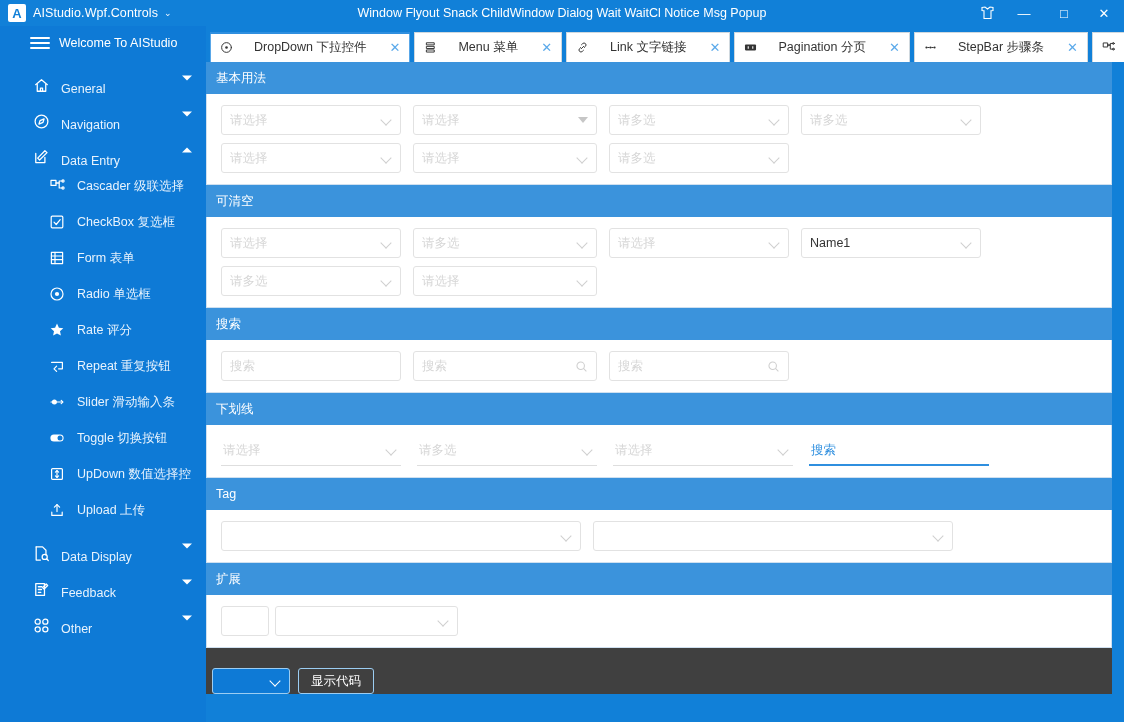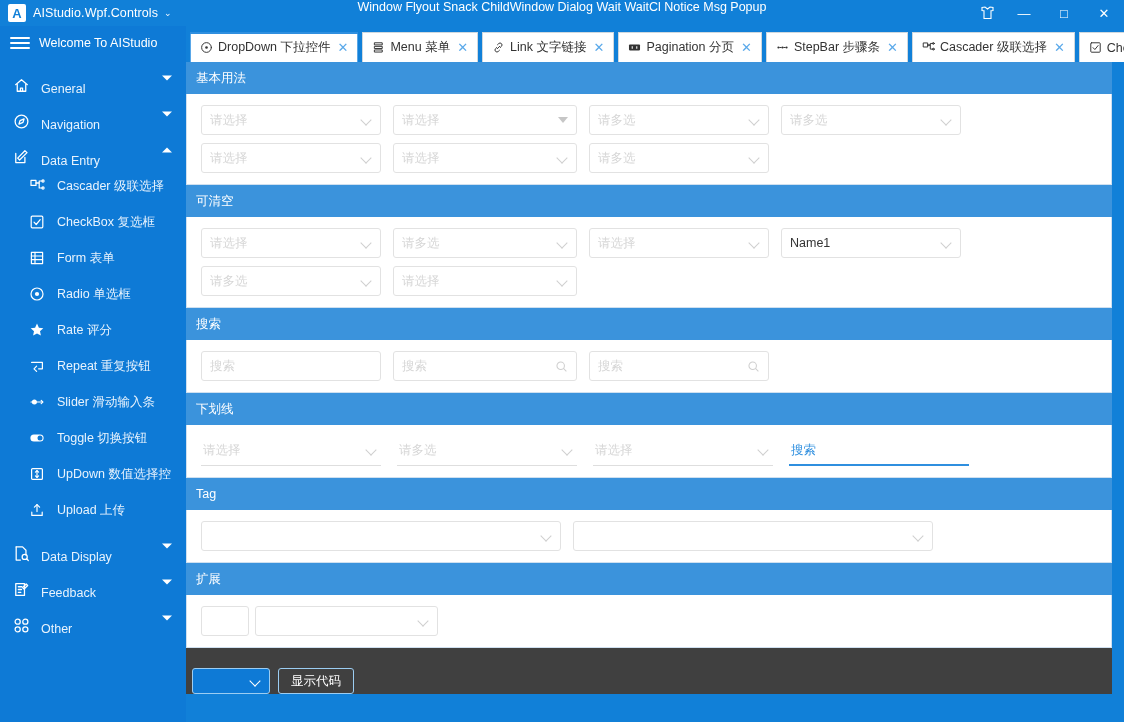--- a/index.html
+++ b/index.html
@@ -35,41 +35,41 @@
     line-height: 1;
   }
   .tb-appname {
     font-size: 12.5px; color: #ffffff; letter-spacing: .1px;
   }
   .tb-appchev {
     margin-left: 6px; font-size: 9px; color: #ffffff; opacity: .95;
   }
   .tb-center {
     position: absolute; left: 0; right: 0; top: 0; height: 26px;
-    display: flex; justify-content: center;
+    display: flex; align-items: center; justify-content: center;
     pointer-events: none;
   }
   .tb-menu {
     font-size: 12.5px; color: #ffffff; white-space: nowrap;
     pointer-events: auto;
   }
   .tb-right {
     margin-left: auto; display: flex; align-items: center; height: 26px;
     position: relative; z-index: 3;
   }
   .tb-icon {
     width: 40px; height: 26px;
     display: flex; align-items: center; justify-content: center;
     color: #ffffff; font-size: 13px;
   }
   .tb-icon.theme { width: 34px; }
   .tb-icon svg { display: block; }
 
   
-  .body-row { flex: 1 1 auto; display: flex; min-height: 0; }
+  .body-row { flex: 1 1 auto; display: flex; min-height: 0; margin-left: 20px; }
 
   
   .sidebar {
     width: 186px; flex: 0 0 186px;
     background: #0e7ad6;
     display: flex; flex-direction: column;
     overflow: hidden;
   }
   .side-head {
     height: 34px; flex: 0 0 34px;
@@ -126,20 +126,21 @@
     background: #ffffff;
     border: 1px solid #cfd8de;
     border-bottom: none;
     margin-right: 4px;
     padding: 0 9px 0 9px;
     display: flex; align-items: center;
     font-size: 12.5px; color: #333333;
     white-space: nowrap;
     flex: 0 0 auto;
     position: relative;
+    gap: 16px;
   }
   .tab.active { border-color: #59a7e8; border-bottom: none; }
   .tab.active::after {
     content: ""; position: absolute; left: -1px; right: -1px; top: -1px; height: 2px;
     background: #2f8fdf;
   }
   .tab-ico { margin-right: 5px; display: flex; align-items: center; color: #333; }
   .tab-ico svg { display: block; }
   .tab-close { margin-left: 7px; color: #5aa9ea; font-size: 13px; line-height: 1; }
 

